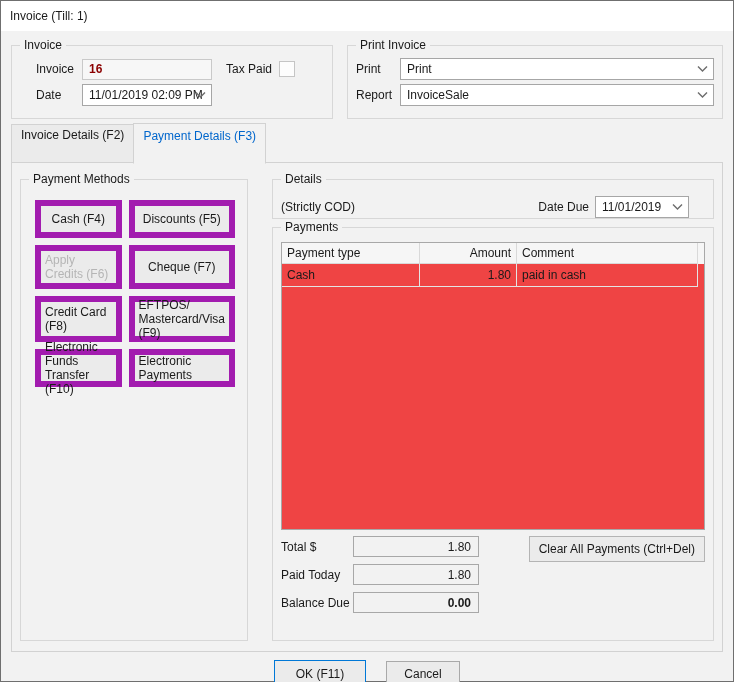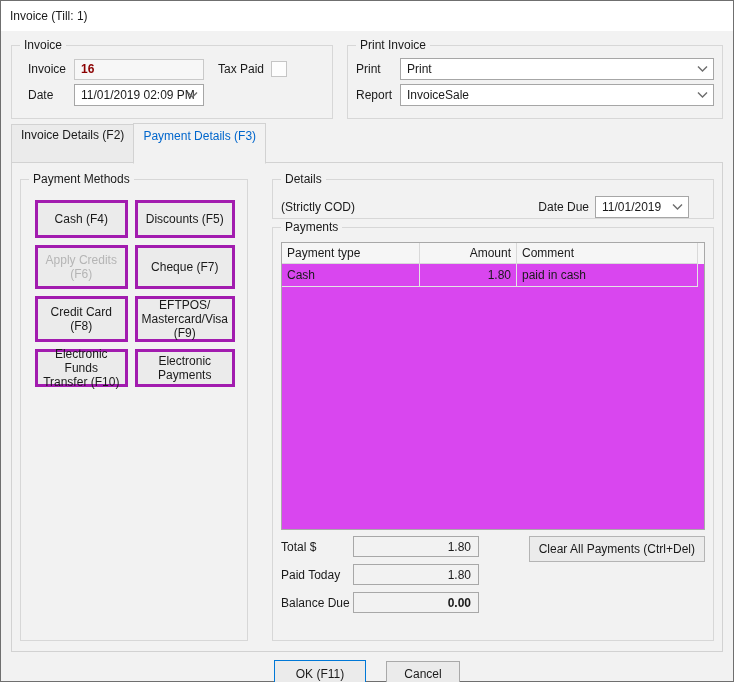--- a/index.html
+++ b/index.html
@@ -9,21 +9,21 @@
   .dialog { width:734px; height:682px; border:1px solid #6f6f6f; background:#f2f2f2; position:relative; }
   .titlebar { height:30px; background:#ffffff; display:flex; align-items:center; padding-left:9px; font-size:12px; }
 
   .dlg-body { padding:14px 10px 0 10px; }
 
   
   .groupbox { border:1px solid #d7d7d7; position:relative; }
   .group-label { position:absolute; top:-8px; left:8px; background:#f2f2f2; padding:0 4px; font-size:12px; white-space:nowrap; }
 
   .top-row { display:flex; gap:14px; height:74px; }
-  .invoice-group { width:322px; padding:12px 10px 0 16px; }
+  .invoice-group { width:322px; padding:12px 10px 0 24px; }
   .print-group { flex:1; padding:12px 8px 0 8px; }
 
   .frow { display:flex; align-items:center; margin-bottom:4px; height:22px; }
   .flabel { width:46px; flex:0 0 auto; }
   .flabel-sm { width:44px; flex:0 0 auto; }
 
   .textfield { width:130px; height:21px; border:1px solid #c9c9c9; background:#f7f7f7; display:flex; align-items:center; padding:0 6px; }
   .invoice-no { font-weight:bold; color:#8b0000; }
 
   .combo { position:relative; height:22px; background:#ffffff; border:1px solid #a6a6a6; display:flex; align-items:center; padding:0 22px 0 6px; white-space:nowrap; overflow:hidden; }
@@ -38,31 +38,31 @@
   
   .tabs { display:flex; margin-top:4px; position:relative; z-index:2; padding-left:0px; align-items:flex-end; }
   .tab { padding:3px 9px 20px 9px; border:1px solid #d2d2d2; background:#ebebeb; margin-right:-1px; position:relative; }
   .tab.active { background:#f2f2f2; color:#0066cc; border-bottom:1px solid #f2f2f2; padding-top:5px; z-index:3; margin-bottom:-1px; }
 
   .tab-panel { margin-top:-1px; border:1px solid #d2d2d2; height:490px; padding:16px 8px 10px 8px; display:flex; gap:24px; position:relative; z-index:1; }
 
   
   .pm-group { width:228px; padding:20px 12px 12px 14px; }
   .pm-grid { display:grid; grid-template-columns:1fr 1fr; grid-template-rows:38px 44px 46px 38px; gap:7px; }
-  .pm-btn { background:#ebebeb; border:3px solid #a21caf; display:flex; align-items:center; justify-content:center; text-align:center; line-height:14px; padding:2px 4px; cursor:default; }
+  .pm-btn { background:#ebebeb; border:6px solid #a21caf; display:flex; align-items:center; justify-content:center; line-height:14px; padding:2px 4px; cursor:default; }
   .pm-btn.disabled { color:#b5b5b5; }
 
   .right-col { flex:1; display:flex; flex-direction:column; gap:8px; }
 
   .details-group { height:60px; padding:16px 24px 0 8px; display:flex; align-items:center; justify-content:space-between; }
   .due-wrap { display:flex; align-items:center; gap:6px; }
 
   .payments-group { flex:1; padding:14px 8px 20px 8px; display:flex; flex-direction:column; }
 
-  .listview { border:1px solid #a8a8a8; background:#d946ef; height:288px; overflow:hidden; }
+  .listview { border:1px solid #a8a8a8; background:#ef4444; height:288px; overflow:hidden; }
   .lv-header { display:flex; height:21px; background:#f6f6f6; }
   .lv-hcell { display:flex; align-items:center; padding:0 5px; border-right:1px solid #d9d9d9; border-bottom:1px solid #d9d9d9; }
   .lv-row { display:flex; height:23px; }
   .lv-cell { display:flex; align-items:center; padding:0 5px; border-right:1px solid #e4e4e4; border-bottom:1px solid #e4e4e4; }
   .c1 { width:138px; flex:0 0 auto; }
   .c2 { width:97px; flex:0 0 auto; justify-content:flex-end; }
   .c3 { width:181px; flex:0 0 auto; }
 
   .totals-area { display:flex; justify-content:space-between; margin-top:6px; align-items:flex-start; }
   .totals { display:flex; flex-direction:column; }

